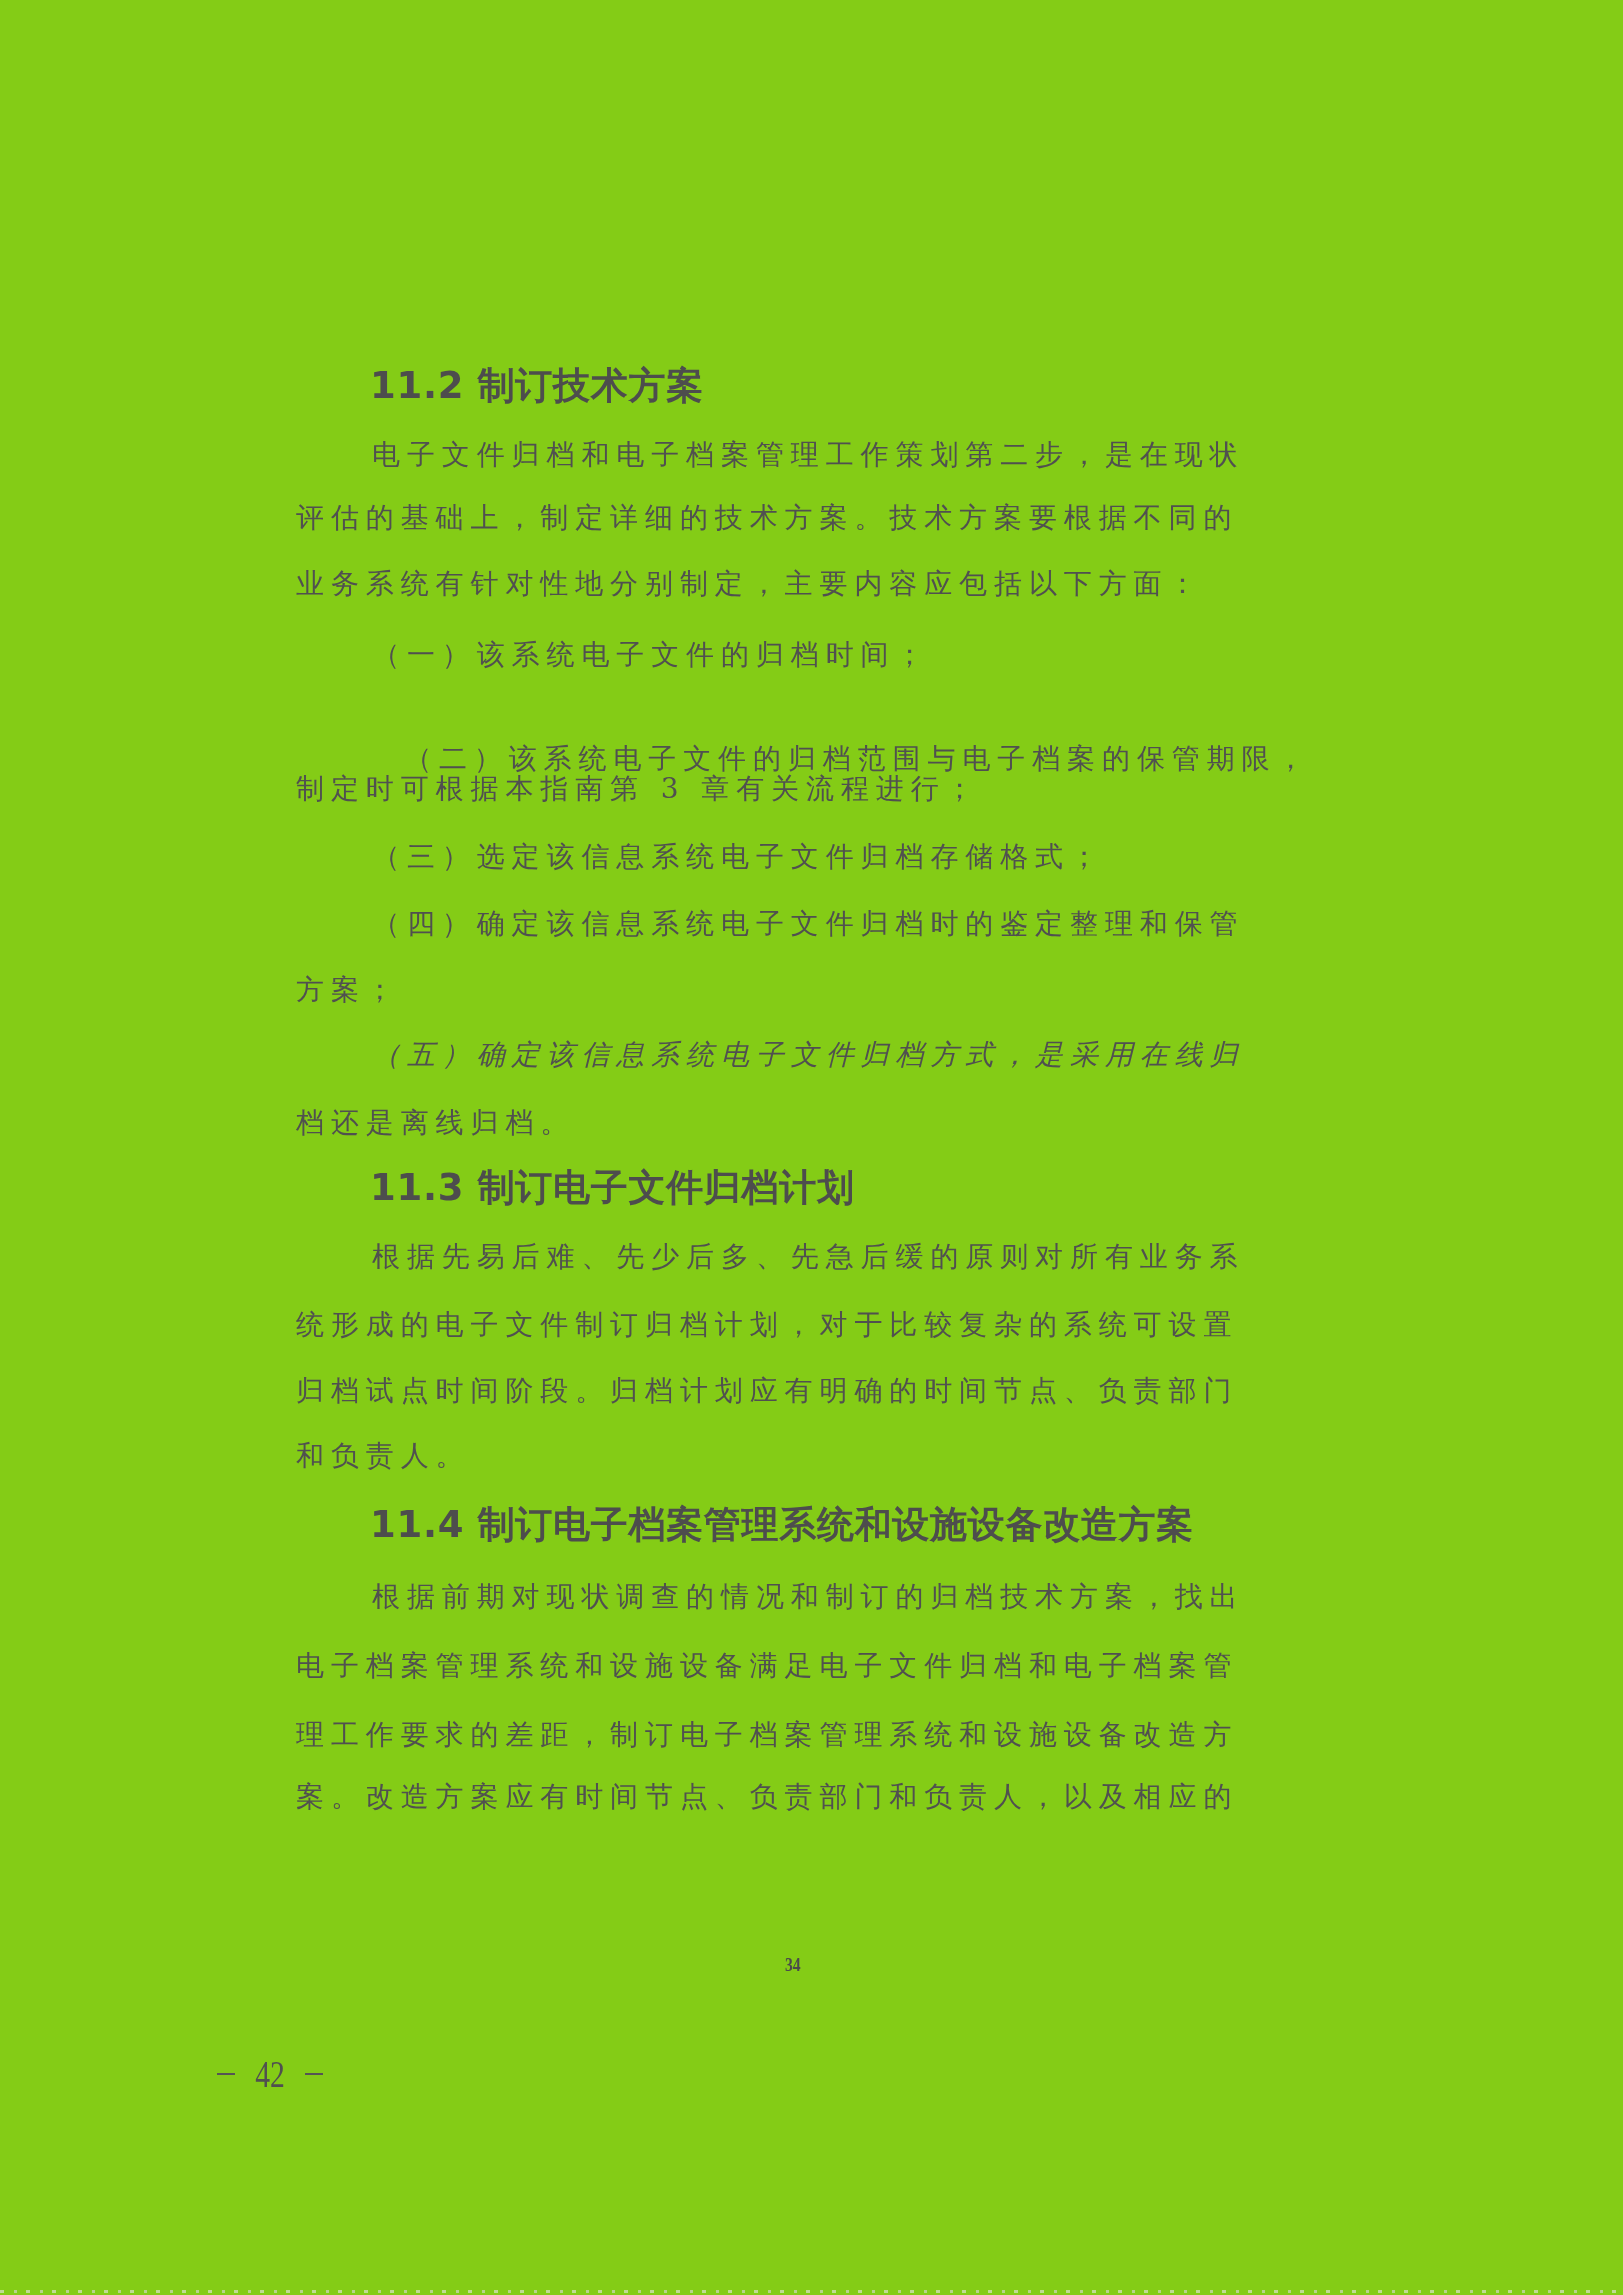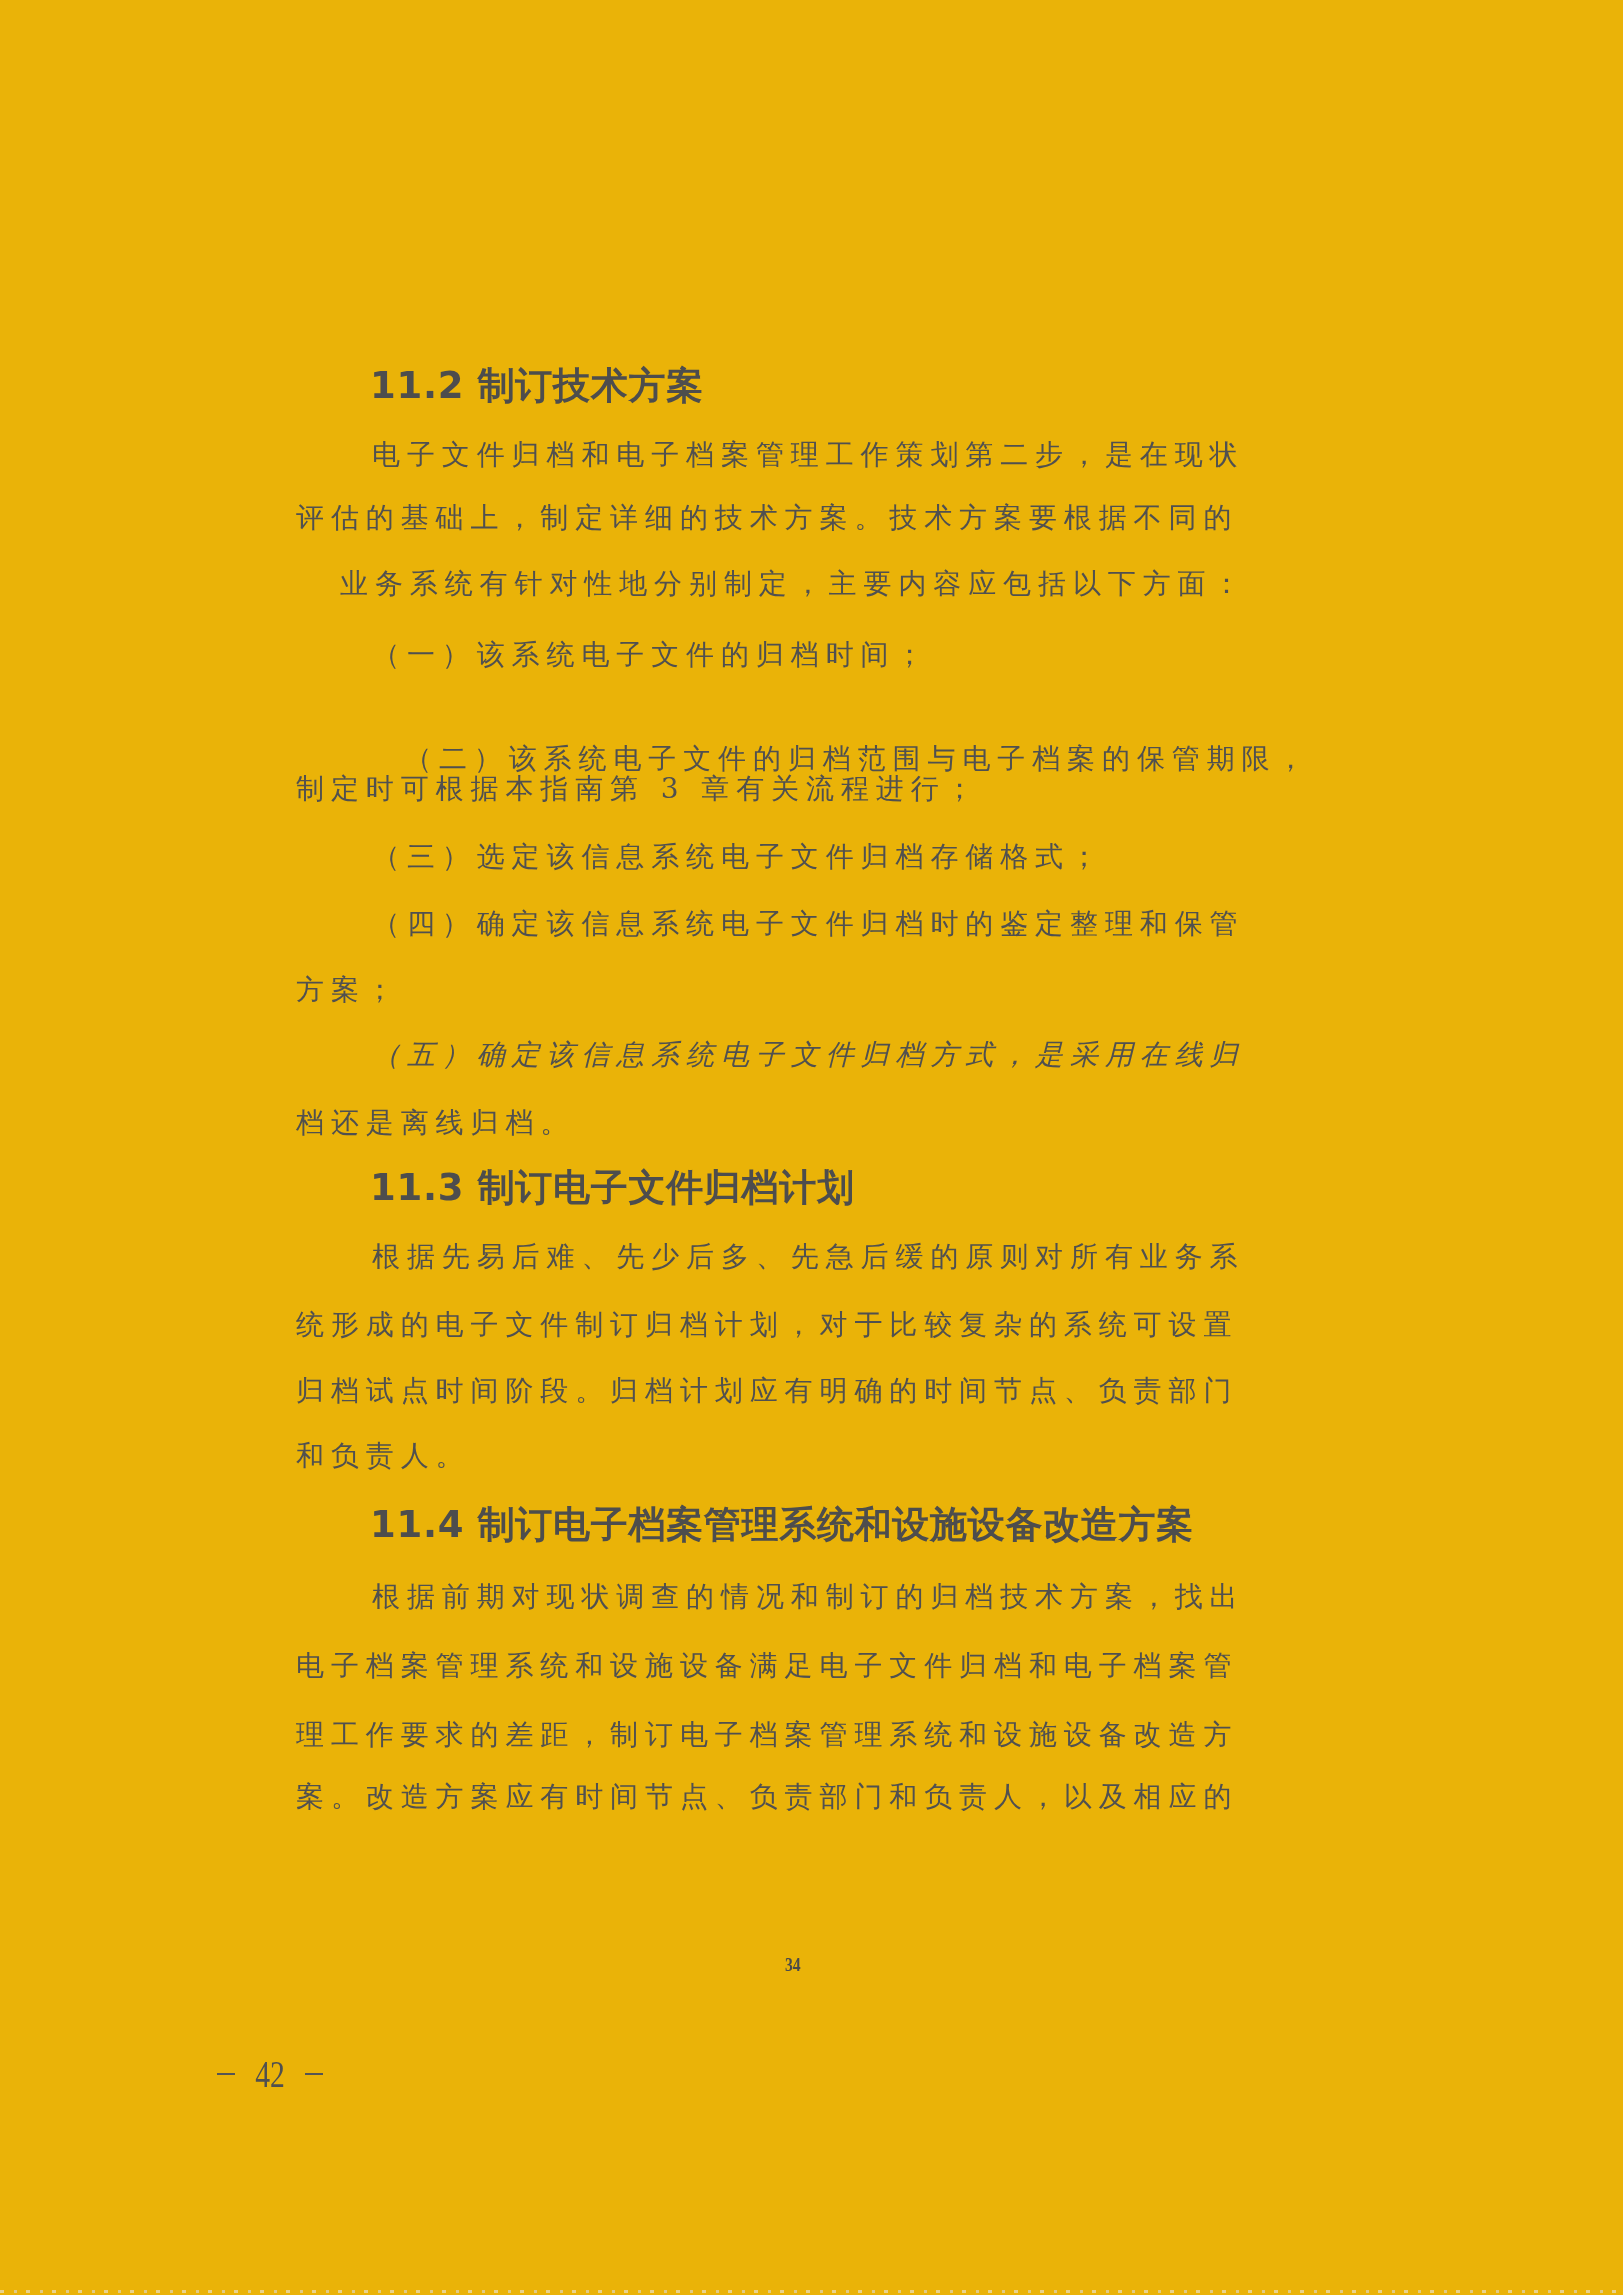--- a/index.html
+++ b/index.html
@@ -14,21 +14,21 @@
     overflow: hidden;
     font-family: "DejaVu Serif", "Liberation Serif", serif;
     color: #4a4a4a;
   }
   .page {
     position: absolute;
     left: 0;
     top: 0;
     width: 1623px;
     height: 2295px;
-    background: #eab308;
+    background: #84cc16;
   }
   .line {
     position: absolute;
     left: 296px;
     width: 1028px;
     height: 68px;
     line-height: 68px;
     font-size: 28px;
     white-space: nowrap;
     letter-spacing: 6.9px;
@@ -86,21 +86,21 @@
   }
 </style>
 </head>
 <body>
 
 <div class="page">
 
   <div class="line heading" style="top:352px;">11.2 制订技术方案</div>
   <div class="line indent" style="top:421px;">电子文件归档和电子档案管理工作策划第二步，是在现状</div>
   <div class="line" style="top:484px;">评估的基础上，制定详细的技术方案。技术方案要根据不同的</div>
-  <div class="line" style="top:550px;margin-left:44px;">业务系统有针对性地分别制定，主要内容应包括以下方面：</div>
+  <div class="line" style="top:550px;">业务系统有针对性地分别制定，主要内容应包括以下方面：</div>
   <div class="line indent" style="top:621px;">（一）该系统电子文件的归档时间；</div>
   <div class="line indent" style="top:725px;margin-left:32px;">（二）该系统电子文件的归档范围与电子档案的保管期限，</div>
   <div class="line" style="top:755px;">制定时可根据本指南第 3 章有关流程进行；</div>
   <div class="line indent" style="top:823px;">（三）选定该信息系统电子文件归档存储格式；</div>
   <div class="line indent" style="top:890px;">（四）确定该信息系统电子文件归档时的鉴定整理和保管</div>
   <div class="line" style="top:956px;">方案；</div>
   <div class="line indent" style="top:1021px;font-style:italic;">（五）确定该信息系统电子文件归档方式，是采用在线归</div>
   <div class="line" style="top:1089px;">档还是离线归档。</div>
 
   <div class="line heading" style="top:1154px;">11.3 制订电子文件归档计划</div>

